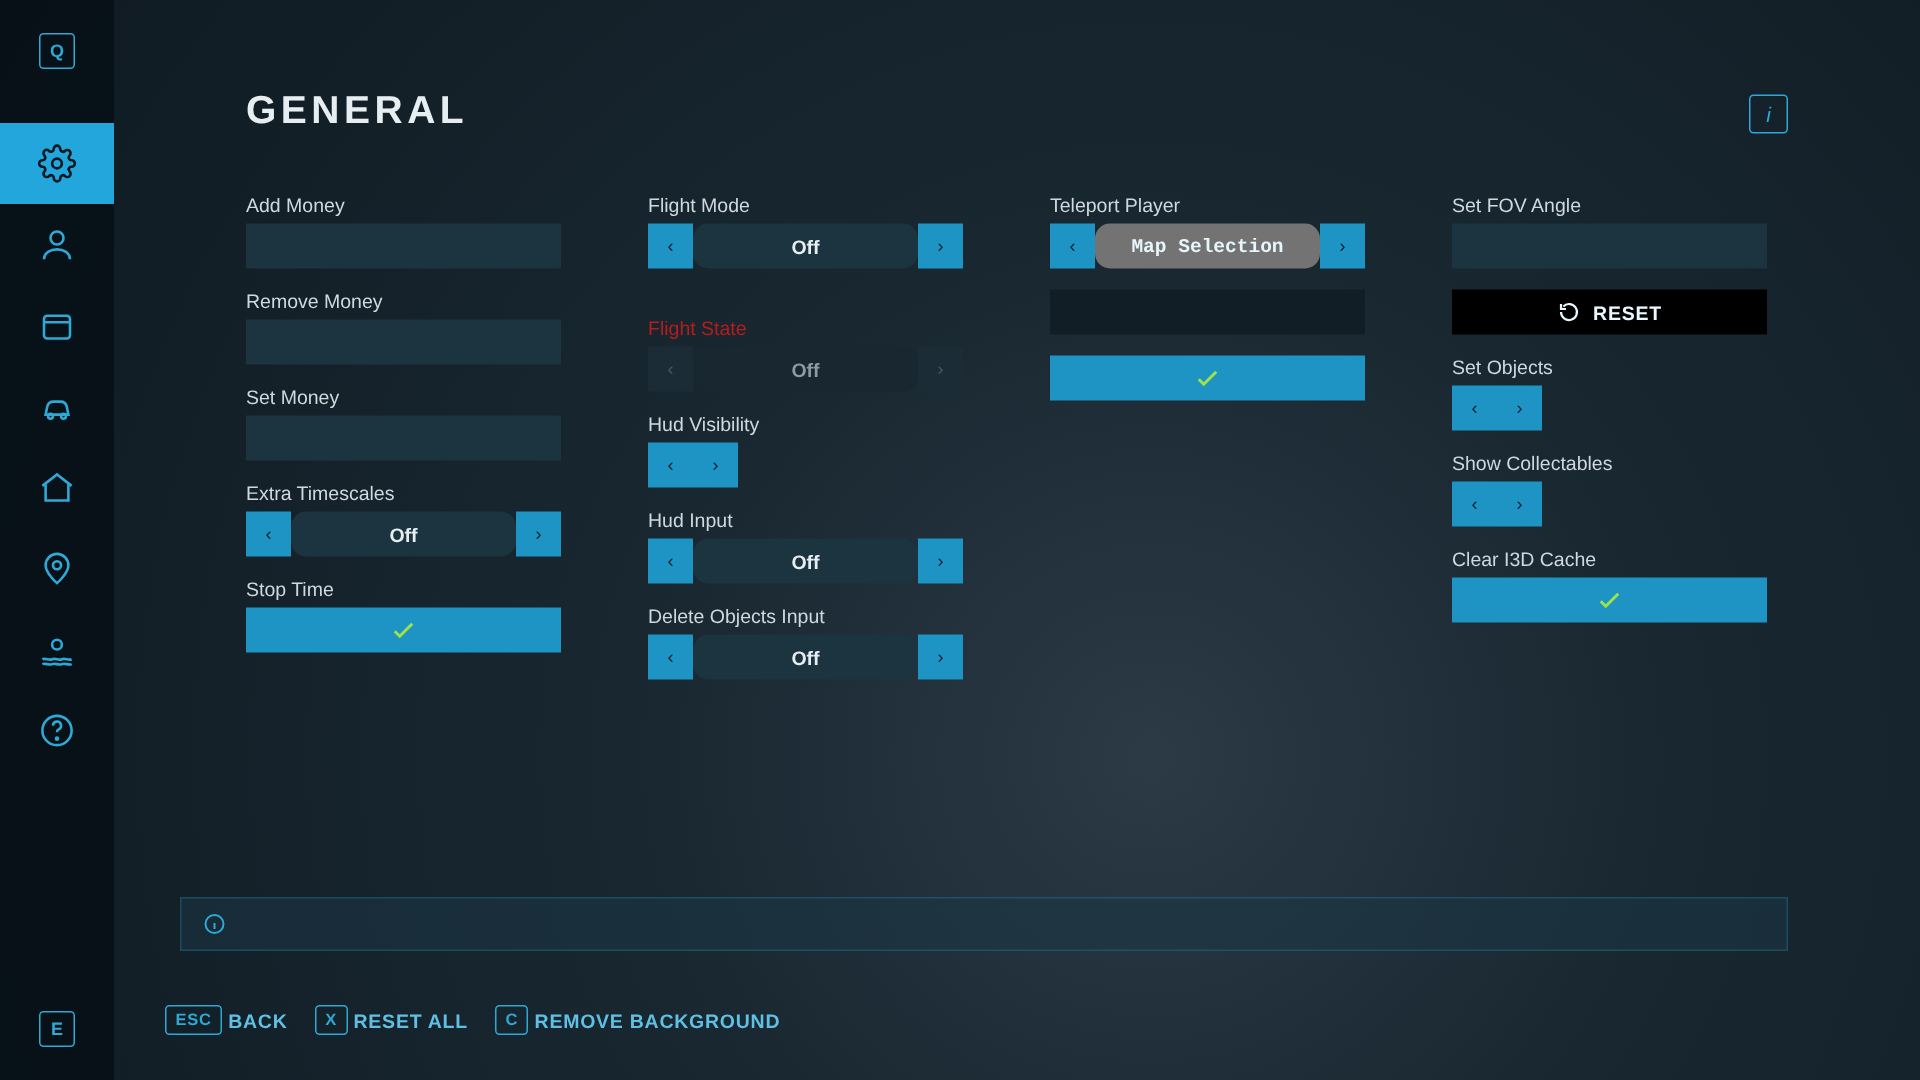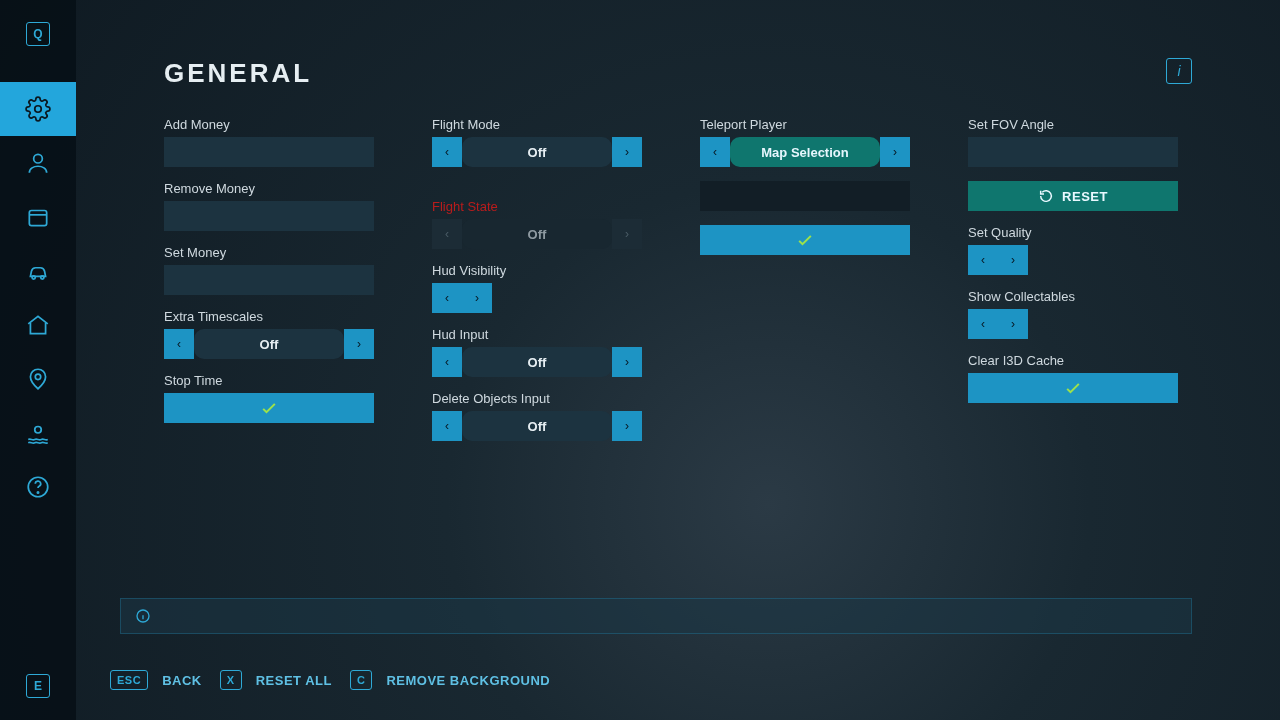--- a/index.html
+++ b/index.html
@@ -43,22 +43,22 @@
   .nav-item.active { background: #23a6dc; color: #0b1820; }
   .nav-item svg { width: 26px; height: 26px; }
 
   
   .main {
     position: absolute;
     left: 76px; right: 0; top: 0; bottom: 0;
     padding: 58px 88px 0 88px;
   }
   .page-header {
-    display: flex; align-items: flex-start; justify-content: space-between;
-    margin-bottom: 28px;
+    display: flex; align-items: flex-end; justify-content: space-between;
+    margin-bottom: 40px;
   }
   .page-title {
     font-size: 26px;
     font-weight: 600;
     letter-spacing: 3px;
     color: #e6eef2;
   }
   .info-btn {
     width: 26px; height: 26px;
     border: 1px solid #2ea9d6;
@@ -99,36 +99,36 @@
   .ctrl-mid {
     flex: 1;
     display: flex; align-items: center; justify-content: center;
     font-size: 13px;
     font-weight: 600;
     background: #1c3340;
     color: #e6eef2;
     border-radius: 10px;
   }
   .ctrl-mid.dim { background: #182730; color: #8e9aa1; }
-  .ctrl-mid.bright { background: #0f766e; color: #e6f6fd; }
+  .ctrl-mid.bright { background: #737373; color: #e6f6fd; font-family: Liberation Mono, monospace; }
   .btn-full {
     height: 30px;
     background: #1d94c4;
     display: flex; align-items: center; justify-content: center;
     color: #9ee24a;
   }
   .btn-full.dark { background: #182730; color: #5b6b73; }
   .btn-full svg { width: 20px; height: 20px; }
   .input-full {
     height: 30px;
     background: #1c3340;
   }
   .reset-btn {
     height: 30px;
-    background: #0f766e;
+    background: #000000;
     display:flex;align-items:center;justify-content:center;
     gap: 8px;
     color: #0a1721;
     font-weight: 700;
     font-size: 13px;
     letter-spacing: 0.5px;
   }
   .reset-btn span { color: #e9f8ff; }
   .reset-btn svg { width: 16px; height: 16px; stroke:#e9f8ff; }
 
@@ -145,21 +145,21 @@
     color: #2ea9d6;
   }
 
   
   .footer {
     position: absolute;
     left: 110px; right: 0; bottom: 30px;
     display: flex; align-items: center; gap: 18px;
   }
   .footer-action {
-    display: flex; align-items: center; gap: 14px;
+    display: flex; align-items: center; gap: 4px;
     color: #5fc0e4;
     font-size: 13px;
     font-weight: 600;
     letter-spacing: 0.5px;
   }
   .footer-action .keycap {
     border: 1px solid #2ea9d6;
     border-radius: 3px;
     color: #2ea9d6;
     padding: 3px 6px;
@@ -339,21 +339,21 @@
       <div>
         <div class="reset-btn">
           <svg viewBox="0 0 24 24" fill="none" stroke="currentColor" stroke-width="2.2">
               <path d="M4 12a8 8 0 1 0 2.3-5.6"></path>
               <path d="M4 4v5h5"></path>
             </svg>
           <span>RESET</span>
         </div>
       </div>
       <div>
-        <div class="field-label">Set Quality</div>
+        <div class="field-label">Set Objects</div>
         <div class="control">
           <div class="btn-arrow">‹</div>
           <div class="btn-arrow">›</div>
         </div>
       </div>
       <div>
         <div class="field-label">Show Collectables</div>
         <div class="control">
           <div class="btn-arrow">‹</div>
           <div class="btn-arrow">›</div>

